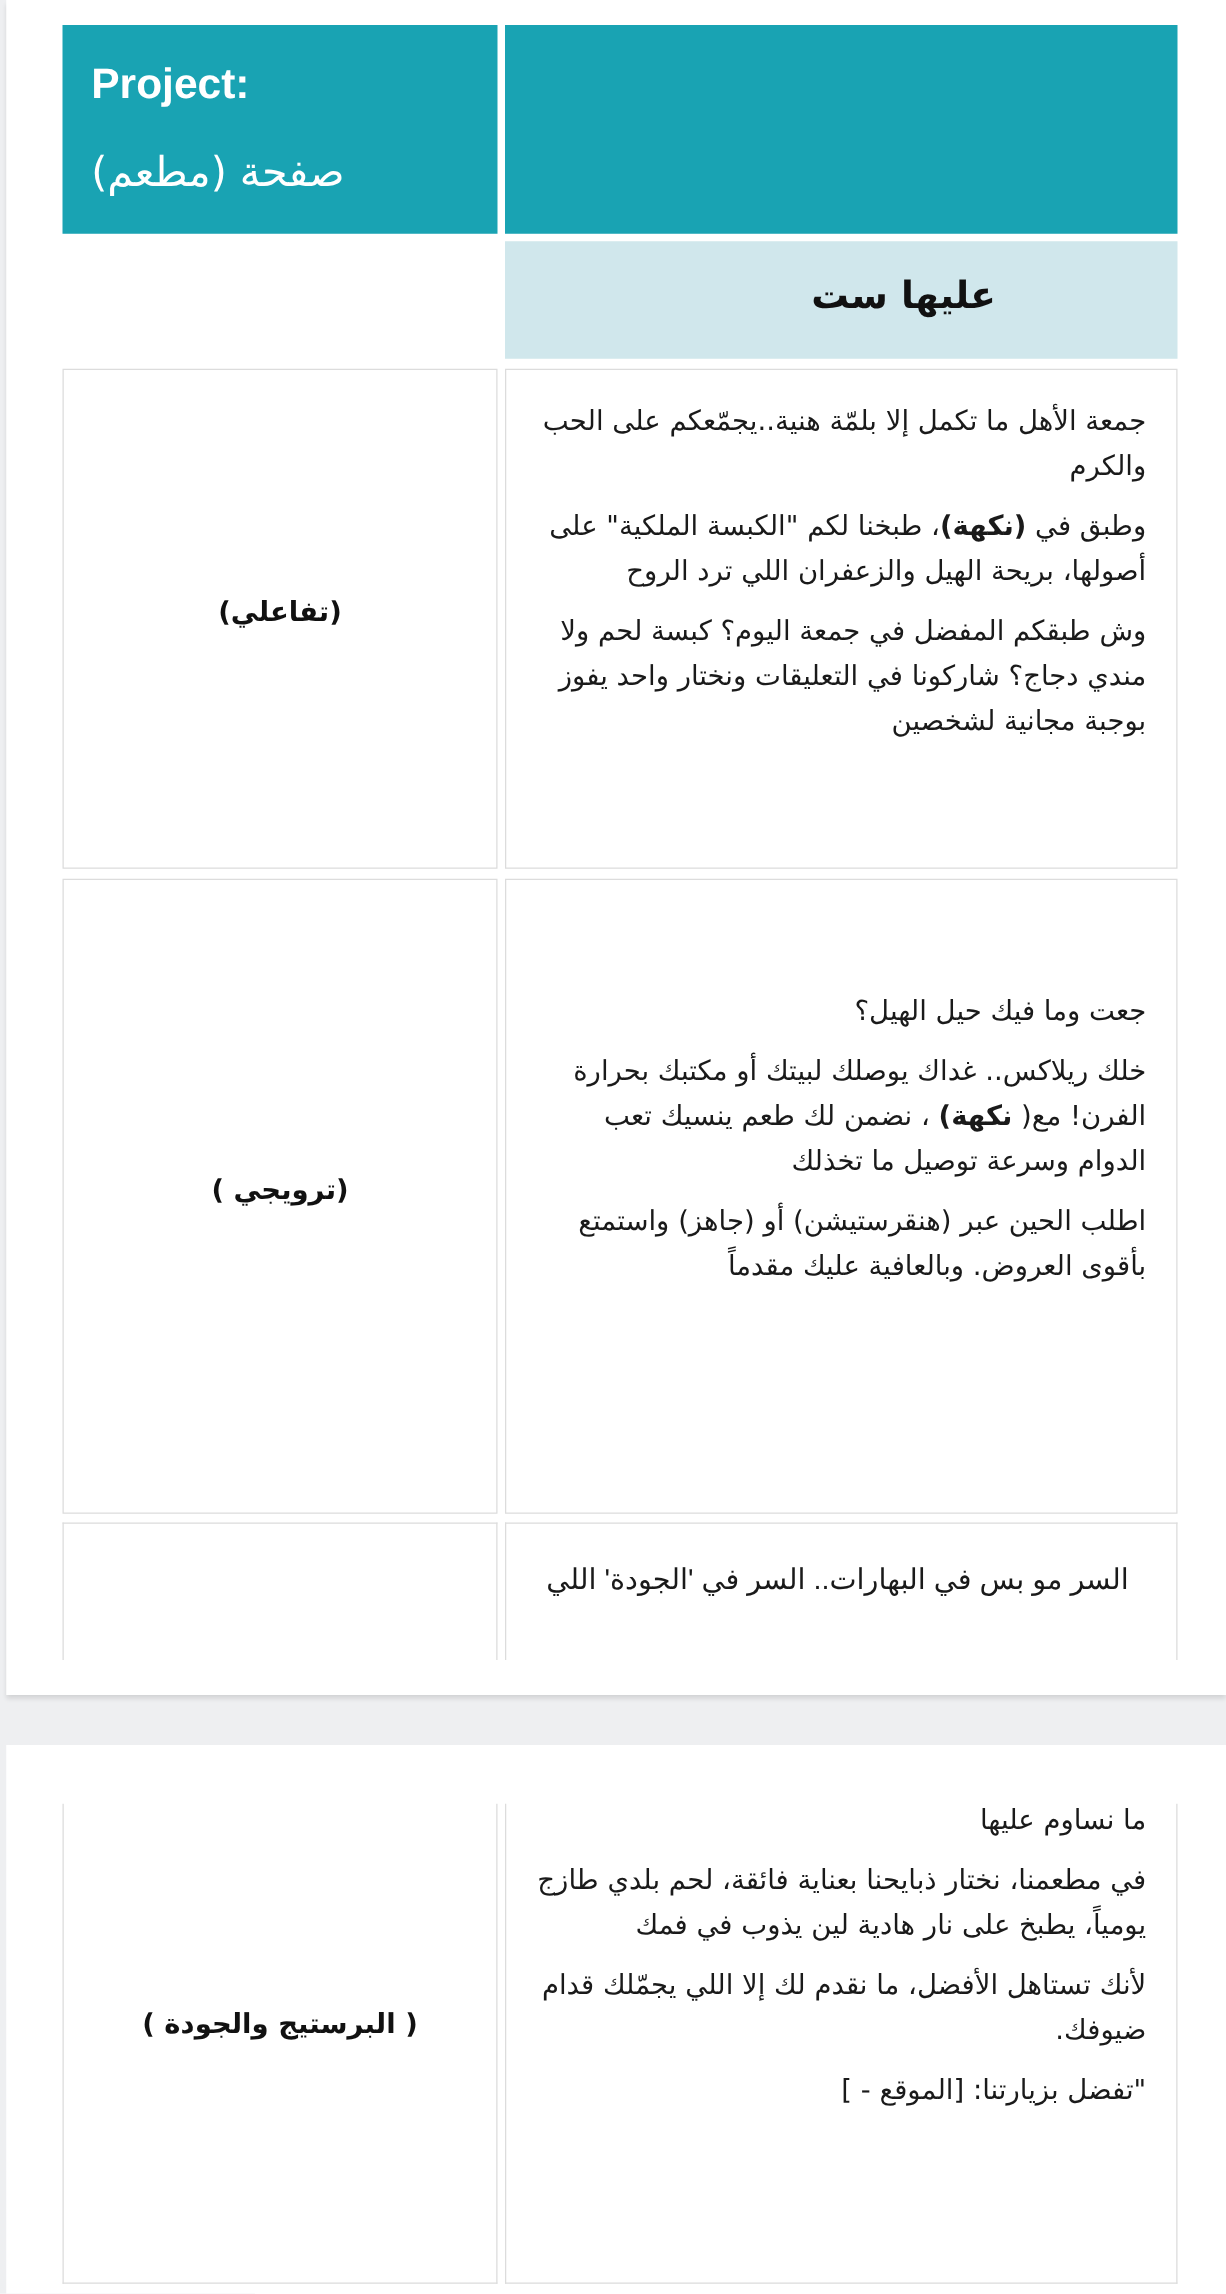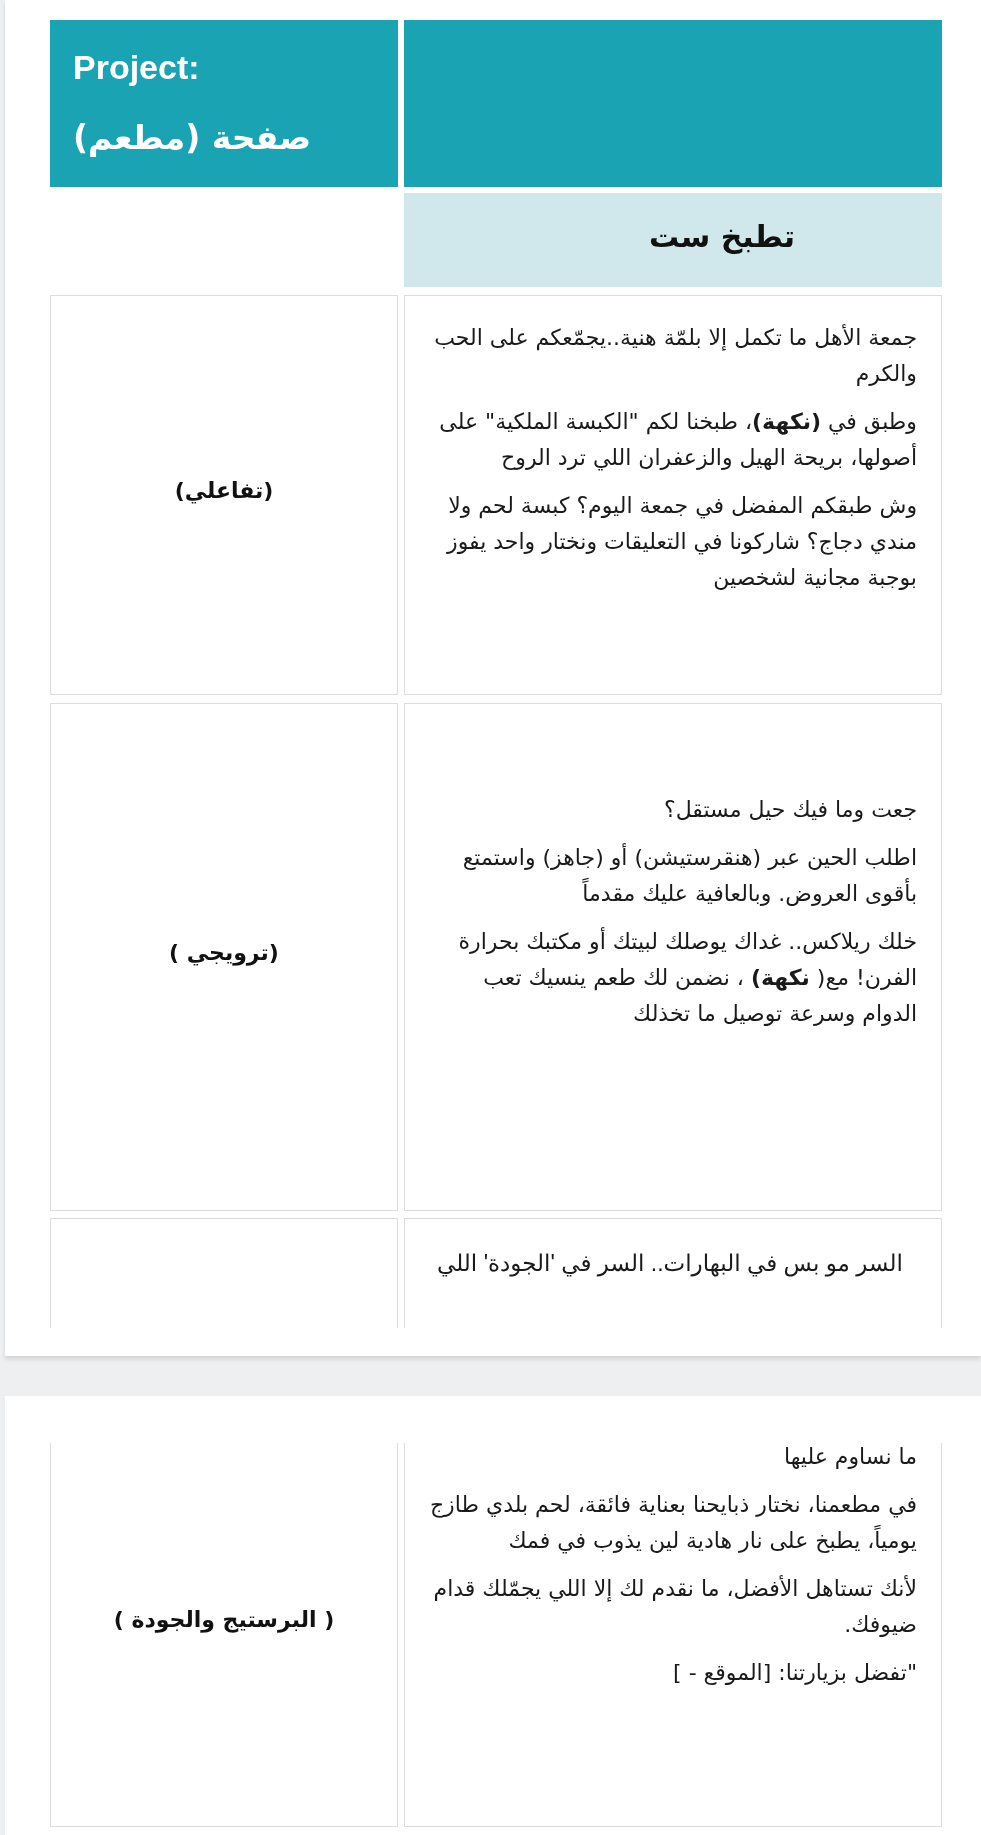--- a/index.html
+++ b/index.html
@@ -26,21 +26,21 @@
 
   .teal { background: #19a3b3; border: none; }
   .light { background: #d0e7ec; border: none; }
 
   .project-label {
     position: absolute; left: 23px; top: 28px;
     color: #fff; font-family: "Liberation Sans", sans-serif; font-weight: bold; font-size: 34px;
   }
   .project-name {
     position: absolute; left: 23px; top: 98px;
-    color: #fff; font-weight: bold; font-size: 33px;
+    color: #fff; font-weight: normal; font-size: 33px;
     direction: rtl;
   }
 
   .th-text {
     position: absolute; font-weight: bold; font-size: 30px; color: #111; direction: rtl;
   }
 
   .type-label {
     position: absolute; left: 0; right: 0;
     text-align: center; font-weight: bold; font-size: 22px; color: #111;
@@ -71,42 +71,42 @@
 
   <div class="cell col-left teal" style="top:20px;height:167px;">
     <div class="project-label">Project:</div>
     <div class="project-name">صفحة (مطعم)</div>
   </div>
   <div class="cell col-right teal" style="top:20px;height:167px;left:399px;width:538px;">
     <span></span>
   </div>
 
   <div class="cell col-right light" style="top:193px;height:94px;left:399px;width:538px;">
-    <div class="th-text" style="left:245px;top:26px;">تطبخ ست</div>
+    <div class="th-text" style="left:245px;top:26px;">عليها ست</div>
   </div>
 
   <div class="cell col-left" style="top:295px;height:400px;">
     <div class="type-label" style="top:182px;">(تفاعلي)</div>
   </div>
   <div class="cell col-right" style="top:295px;height:400px;left:399px;width:538px;">
     <div class="post" style="top:24px;">
       <p>جمعة الأهل ما تكمل إلا بلمّة هنية..يجمّعكم على الحب والكرم</p>
       <p><span>وطبق في </span><b>(نكهة)</b><span>، طبخنا لكم "الكبسة الملكية" على أصولها، بريحة الهيل والزعفران اللي ترد الروح</span></p>
       <p>وش طبقكم المفضل في جمعة اليوم؟ كبسة لحم ولا مندي دجاج؟ شاركونا في التعليقات ونختار واحد يفوز بوجبة مجانية لشخصين</p>
     </div>
   </div>
 
   <div class="cell col-left" style="top:703px;height:508px;">
     <div class="type-label" style="top:236px;">(ترويجي )</div>
   </div>
   <div class="cell col-right" style="top:703px;height:508px;left:399px;width:538px;">
     <div class="post" style="top:88px;">
-      <p>جعت وما فيك حيل مستقل؟</p>
+      <p>جعت وما فيك حيل الهيل؟</p>
+      <p><span>خلك ريلاكس.. غداك يوصلك لبيتك أو مكتبك بحرارة الفرن!  مع( </span><b>نكهة)</b><span> ، نضمن لك طعم ينسيك تعب الدوام وسرعة توصيل ما تخذلك</span></p>
       <p>اطلب الحين عبر (هنقرستيشن) أو (جاهز) واستمتع بأقوى العروض. وبالعافية عليك مقدماً</p>
-      <p><span>خلك ريلاكس.. غداك يوصلك لبيتك أو مكتبك بحرارة الفرن!  مع( </span><b>نكهة)</b><span> ، نضمن لك طعم ينسيك تعب الدوام وسرعة توصيل ما تخذلك</span></p>
     </div>
   </div>
 
   <div class="cell col-left" style="top:1218px;height:110px;border-bottom:none;">
     <div class="type-label" style="top:40px;"></div>
   </div>
   <div class="cell col-right" style="top:1218px;height:110px;left:399px;width:538px;border-bottom:none;">
     <div class="post condensed" style="top:26px;">
       <p>السر مو بس في البهارات.. السر في 'الجودة' اللي</p>
     </div>

